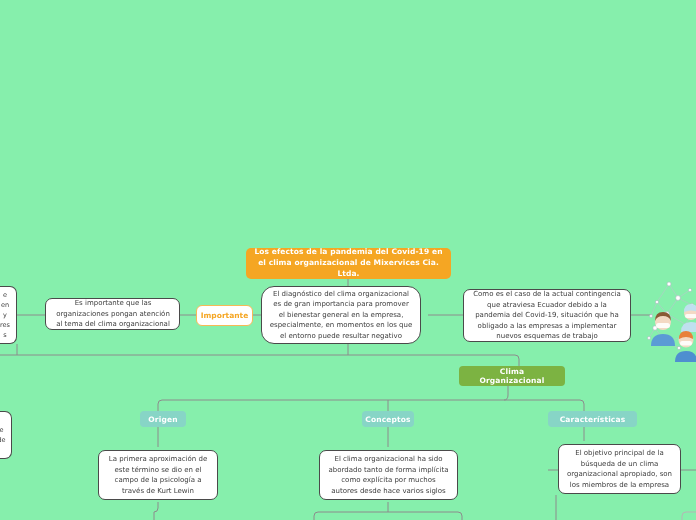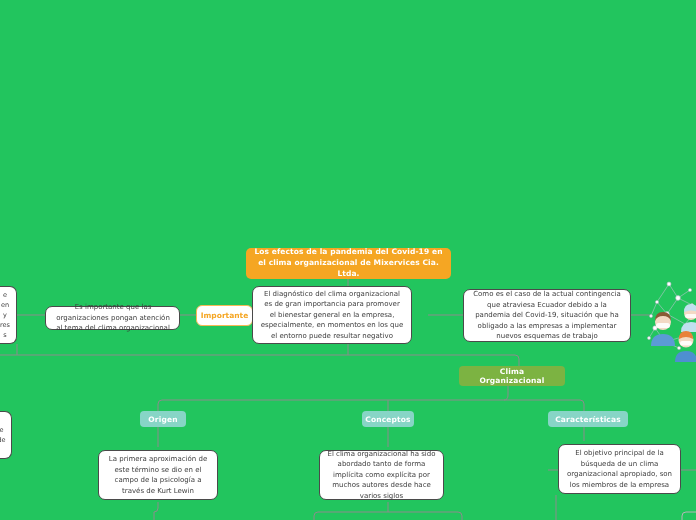--- a/index.html
+++ b/index.html
@@ -10,21 +10,21 @@
   }
   body {
     font-family: "DejaVu Sans", "Liberation Sans", sans-serif;
     -webkit-font-smoothing: antialiased;
   }
   #canvas {
     position: relative;
     width: 696px;
     height: 520px;
     overflow: hidden;
-    background: #22c55e;
+    background: #86efac;
   }
   #wires {
     position: absolute;
     left: 0;
     top: 0;
     width: 696px;
     height: 520px;
     pointer-events: none;
   }
   .node {
@@ -151,41 +151,41 @@
       <path d="M556,495 L556,520"></path>
 
       <path d="M696,512 L686,512 Q682,512 682,516 L682,520" stroke="#b5b5b5"></path>
     </g>
   </svg>
 
   <div class="node node-root" style="left:246px; top:248px; width:205px; height:31px;">Los efectos de la pandemia del Covid-19 en el clima organizacional de Mixervices Cia. Ltda.</div>
 
   <div class="node node-card node-clip-left" style="left:-6px; top:286px; width:23px; height:58px; font-size:6.5px; line-height:1.55;">e en y res s</div>
 
-  <div class="node node-card" style="left:45px; top:306px; width:135px; height:24px;padding-left:8px;">Es importante que las organizaciones pongan atención al tema del clima organizacional</div>
+  <div class="node node-card" style="left:45px; top:298px; width:135px; height:32px;padding-left:8px;">Es importante que las organizaciones pongan atención al tema del clima organizacional</div>
 
   <div class="node node-badge" style="left:196px; top:305px; width:57px; height:21px;">Importante</div>
 
-  <div class="node node-card" style="left:252px; top:286px; width:160px; height:58px;">El diagnóstico del clima organizacional es de gran importancia para promover el bienestar general en la empresa, especialmente, en momentos en los que el entorno puede resultar negativo</div>
+  <div class="node node-card" style="left:261px; top:286px; width:160px; height:58px;border-radius:13px;">El diagnóstico del clima organizacional es de gran importancia para promover el bienestar general en la empresa, especialmente, en momentos en los que el entorno puede resultar negativo</div>
 
   <div class="node node-card" style="left:463px; top:289px; width:168px; height:53px;">Como es el caso de la actual contingencia que atraviesa Ecuador debido a la pandemia del Covid-19, situación que ha obligado a las empresas a implementar nuevos esquemas de trabajo</div>
 
   <div class="node node-card node-clip-left" style="left:-8px; top:411px; width:20px; height:48px; font-size:6.5px; line-height:1.55;">e de</div>
 
   <div class="node node-green" style="left:459px; top:366px; width:106px; height:20px;">Clima Organizacional</div>
 
   <div class="node node-teal" style="left:140px; top:411px; width:46px; height:16px;">Origen</div>
 
   <div class="node node-teal" style="left:362px; top:411px; width:52px; height:16px;">Conceptos</div>
 
-  <div class="node node-teal" style="left:548px; top:411px; width:80px; height:16px;">Características</div>
+  <div class="node node-teal" style="left:548px; top:411px; width:89px; height:16px;">Características</div>
 
   <div class="node node-card" style="left:98px; top:450px; width:120px; height:50px;">La primera aproximación de este término se dio en el campo de la psicología a través de Kurt Lewin</div>
 
-  <div class="node node-card" style="left:319px; top:450px; width:125px; height:50px;">El clima organizacional ha sido abordado tanto de forma implícita como explícita por muchos autores desde hace varios siglos</div>
+  <div class="node node-card" style="left:319px; top:450px; width:139px; height:50px;">El clima organizacional ha sido abordado tanto de forma implícita como explícita por muchos autores desde hace varios siglos</div>
 
   <div class="node node-card" style="left:558px; top:444px; width:123px; height:50px;">El objetivo principal de la búsqueda de un clima organizacional apropiado, son los miembros de la empresa</div>
 
   <svg class="illustration" style="left:645px; top:276px; width:52px; height:86px;" viewBox="0 0 52 86">
 
     <g stroke="#b9c4cc" stroke-width="0.6" fill="none">
       <path d="M24,8 L33,22"></path>
       <path d="M24,8 L12,26"></path>
       <path d="M33,22 L45,14"></path>
       <path d="M33,22 L47,29"></path>

